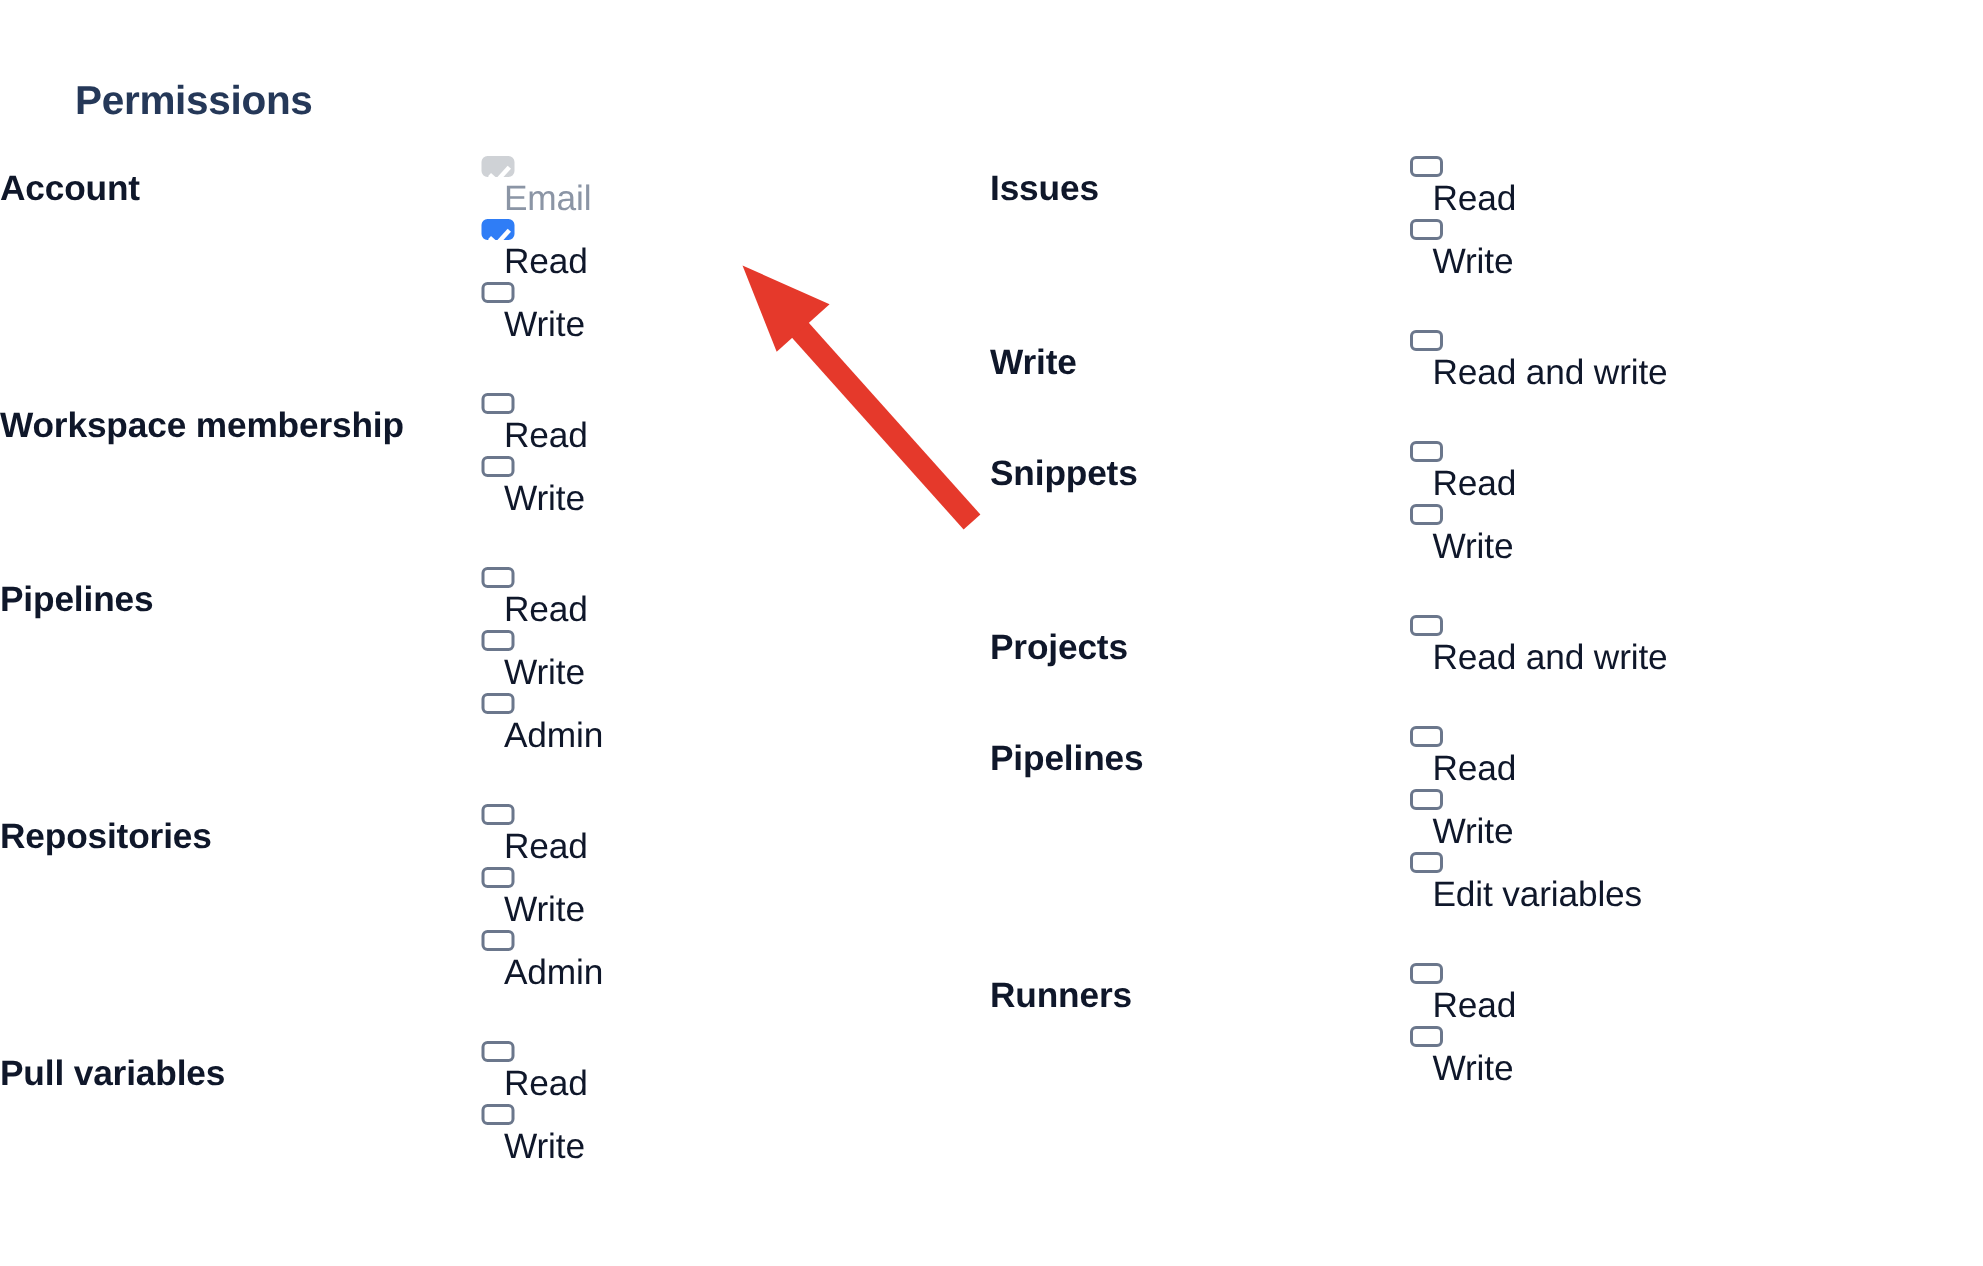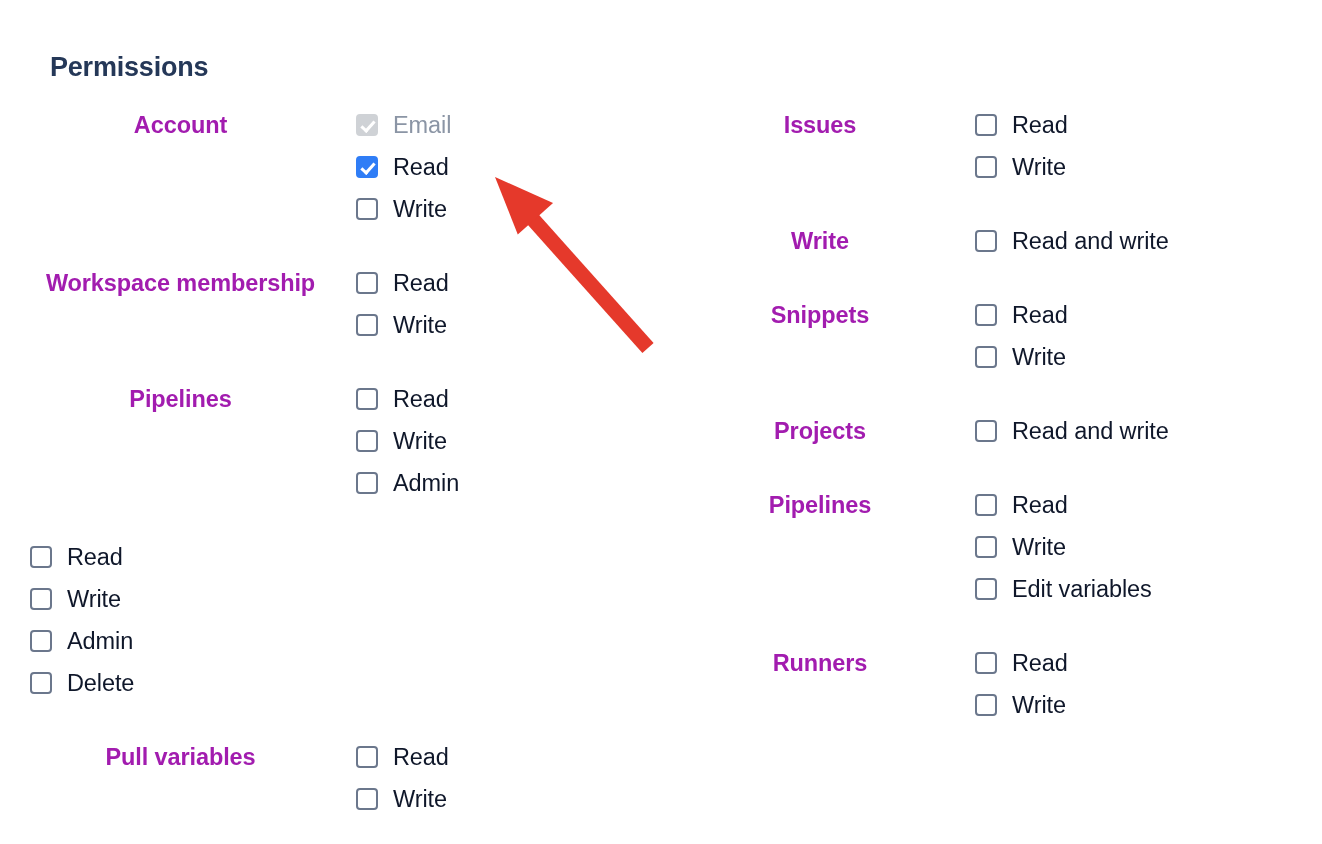--- a/index.html
+++ b/index.html
@@ -51,43 +51,42 @@
   .perm-group {
     display: flex;
     flex-direction: row;
     align-items: flex-start;
     margin-bottom: 32px;
   }
 
   .group-title {
     font-size: 23.5px;
     font-weight: bold;
-    color: #a21caf;
-    text-align: center;
+    color: #0f172a;
+    text-align: left;
     line-height: 42px;
     letter-spacing: -0.1px;
     flex: 0 0 auto;
     white-space: normal;
-    margin-left: 35px;
   }
   .column-left .group-title  { width: 291px; padding-right: 0px; }
   .column-right .group-title { width: 250px; padding-right: 0px; }
 
   .group-options {
     flex: 1 1 auto;
     display: flex;
     flex-direction: column;
   }
   .column-left .group-options  { padding-left: 30px; }
   .column-right .group-options { padding-left: 30px; }
 
   .option-row {
     display: flex;
-    flex-direction: row;
-    align-items: center;
+    flex-direction: column;
+    align-items: flex-start;
     height: 42px;
   }
 
   .checkbox {
     width: 22px;
     height: 22px;
     min-width: 22px;
     box-sizing: border-box;
     border: 2px solid #6b778c;
     border-radius: 4px;
@@ -201,36 +200,33 @@
               <span class="checkbox"></span>
               <span class="option-label">Write</span>
             </div>
             <div class="option-row">
               <span class="checkbox"></span>
               <span class="option-label">Admin</span>
             </div>
           </div>
         </div>
         <div class="perm-group">
+          <div class="group-title">Repositories</div>
           <div class="group-options">
             <div class="option-row">
               <span class="checkbox"></span>
               <span class="option-label">Read</span>
             </div>
             <div class="option-row">
               <span class="checkbox"></span>
               <span class="option-label">Write</span>
             </div>
             <div class="option-row">
               <span class="checkbox"></span>
               <span class="option-label">Admin</span>
-            </div>
-            <div class="option-row">
-              <span class="checkbox"></span>
-              <span class="option-label">Delete</span>
             </div>
           </div>
         </div>
         <div class="perm-group">
           <div class="group-title">Pull variables</div>
           <div class="group-options">
             <div class="option-row">
               <span class="checkbox"></span>
               <span class="option-label">Read</span>
             </div>

